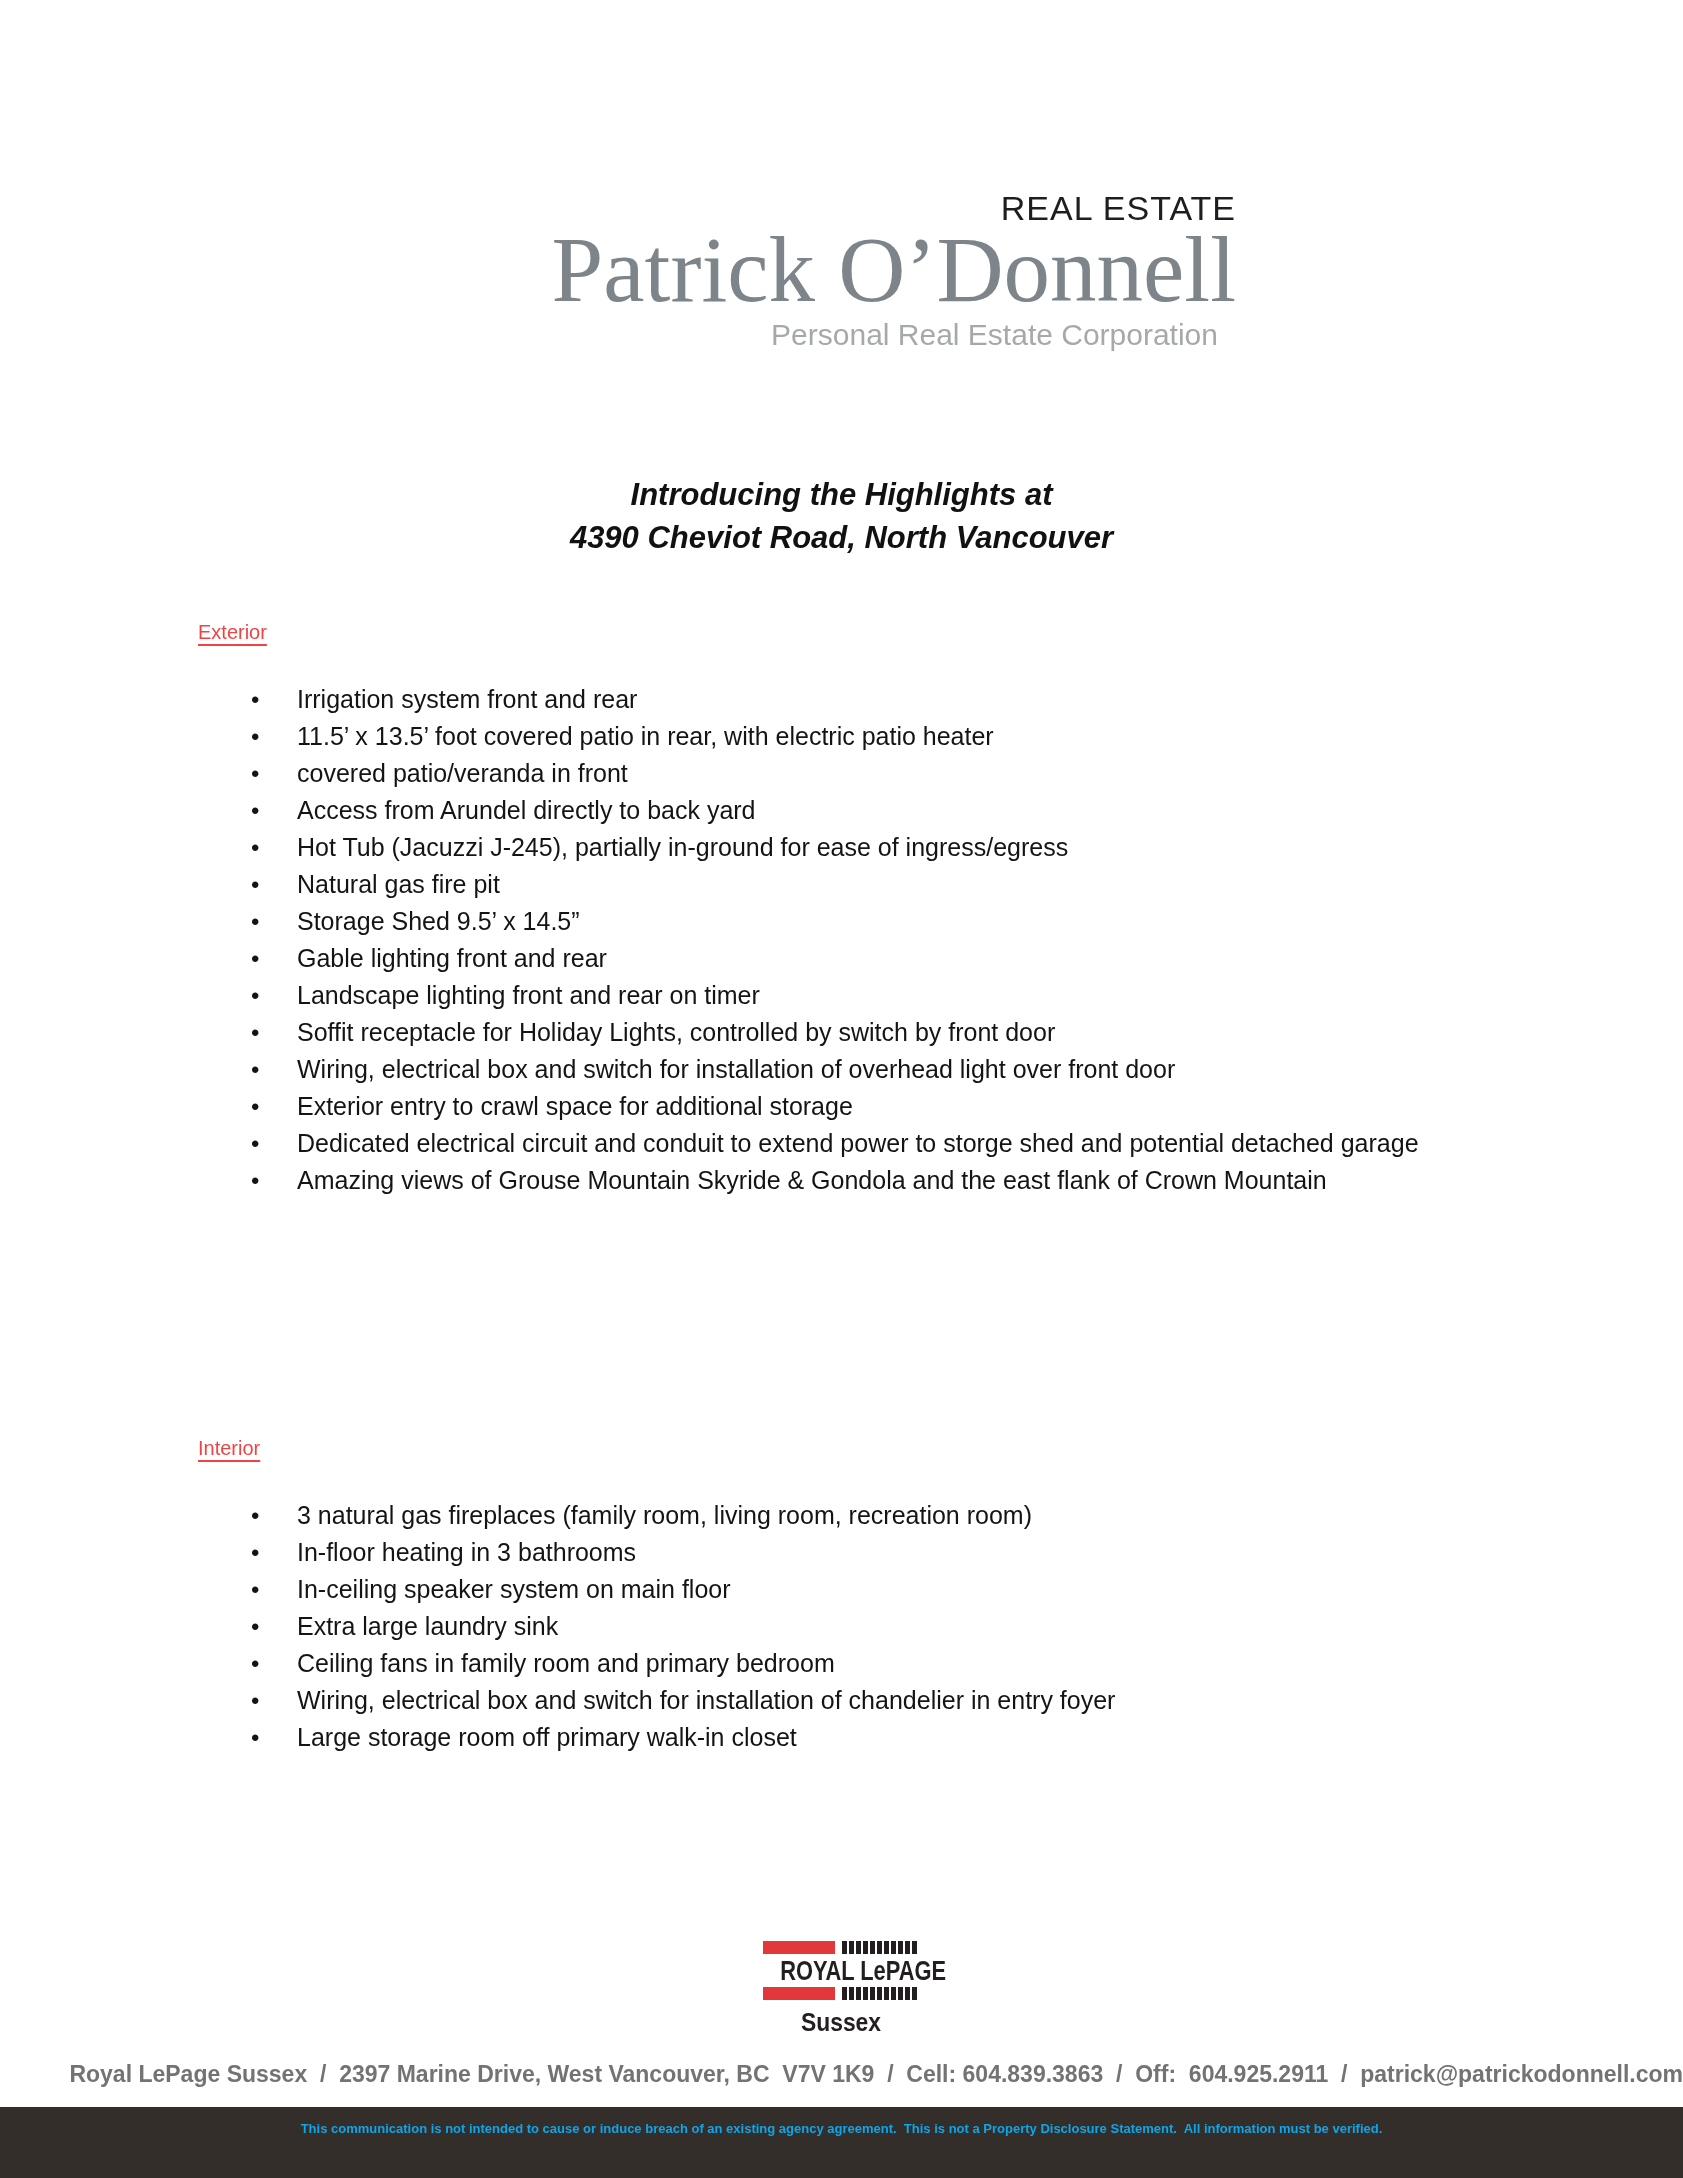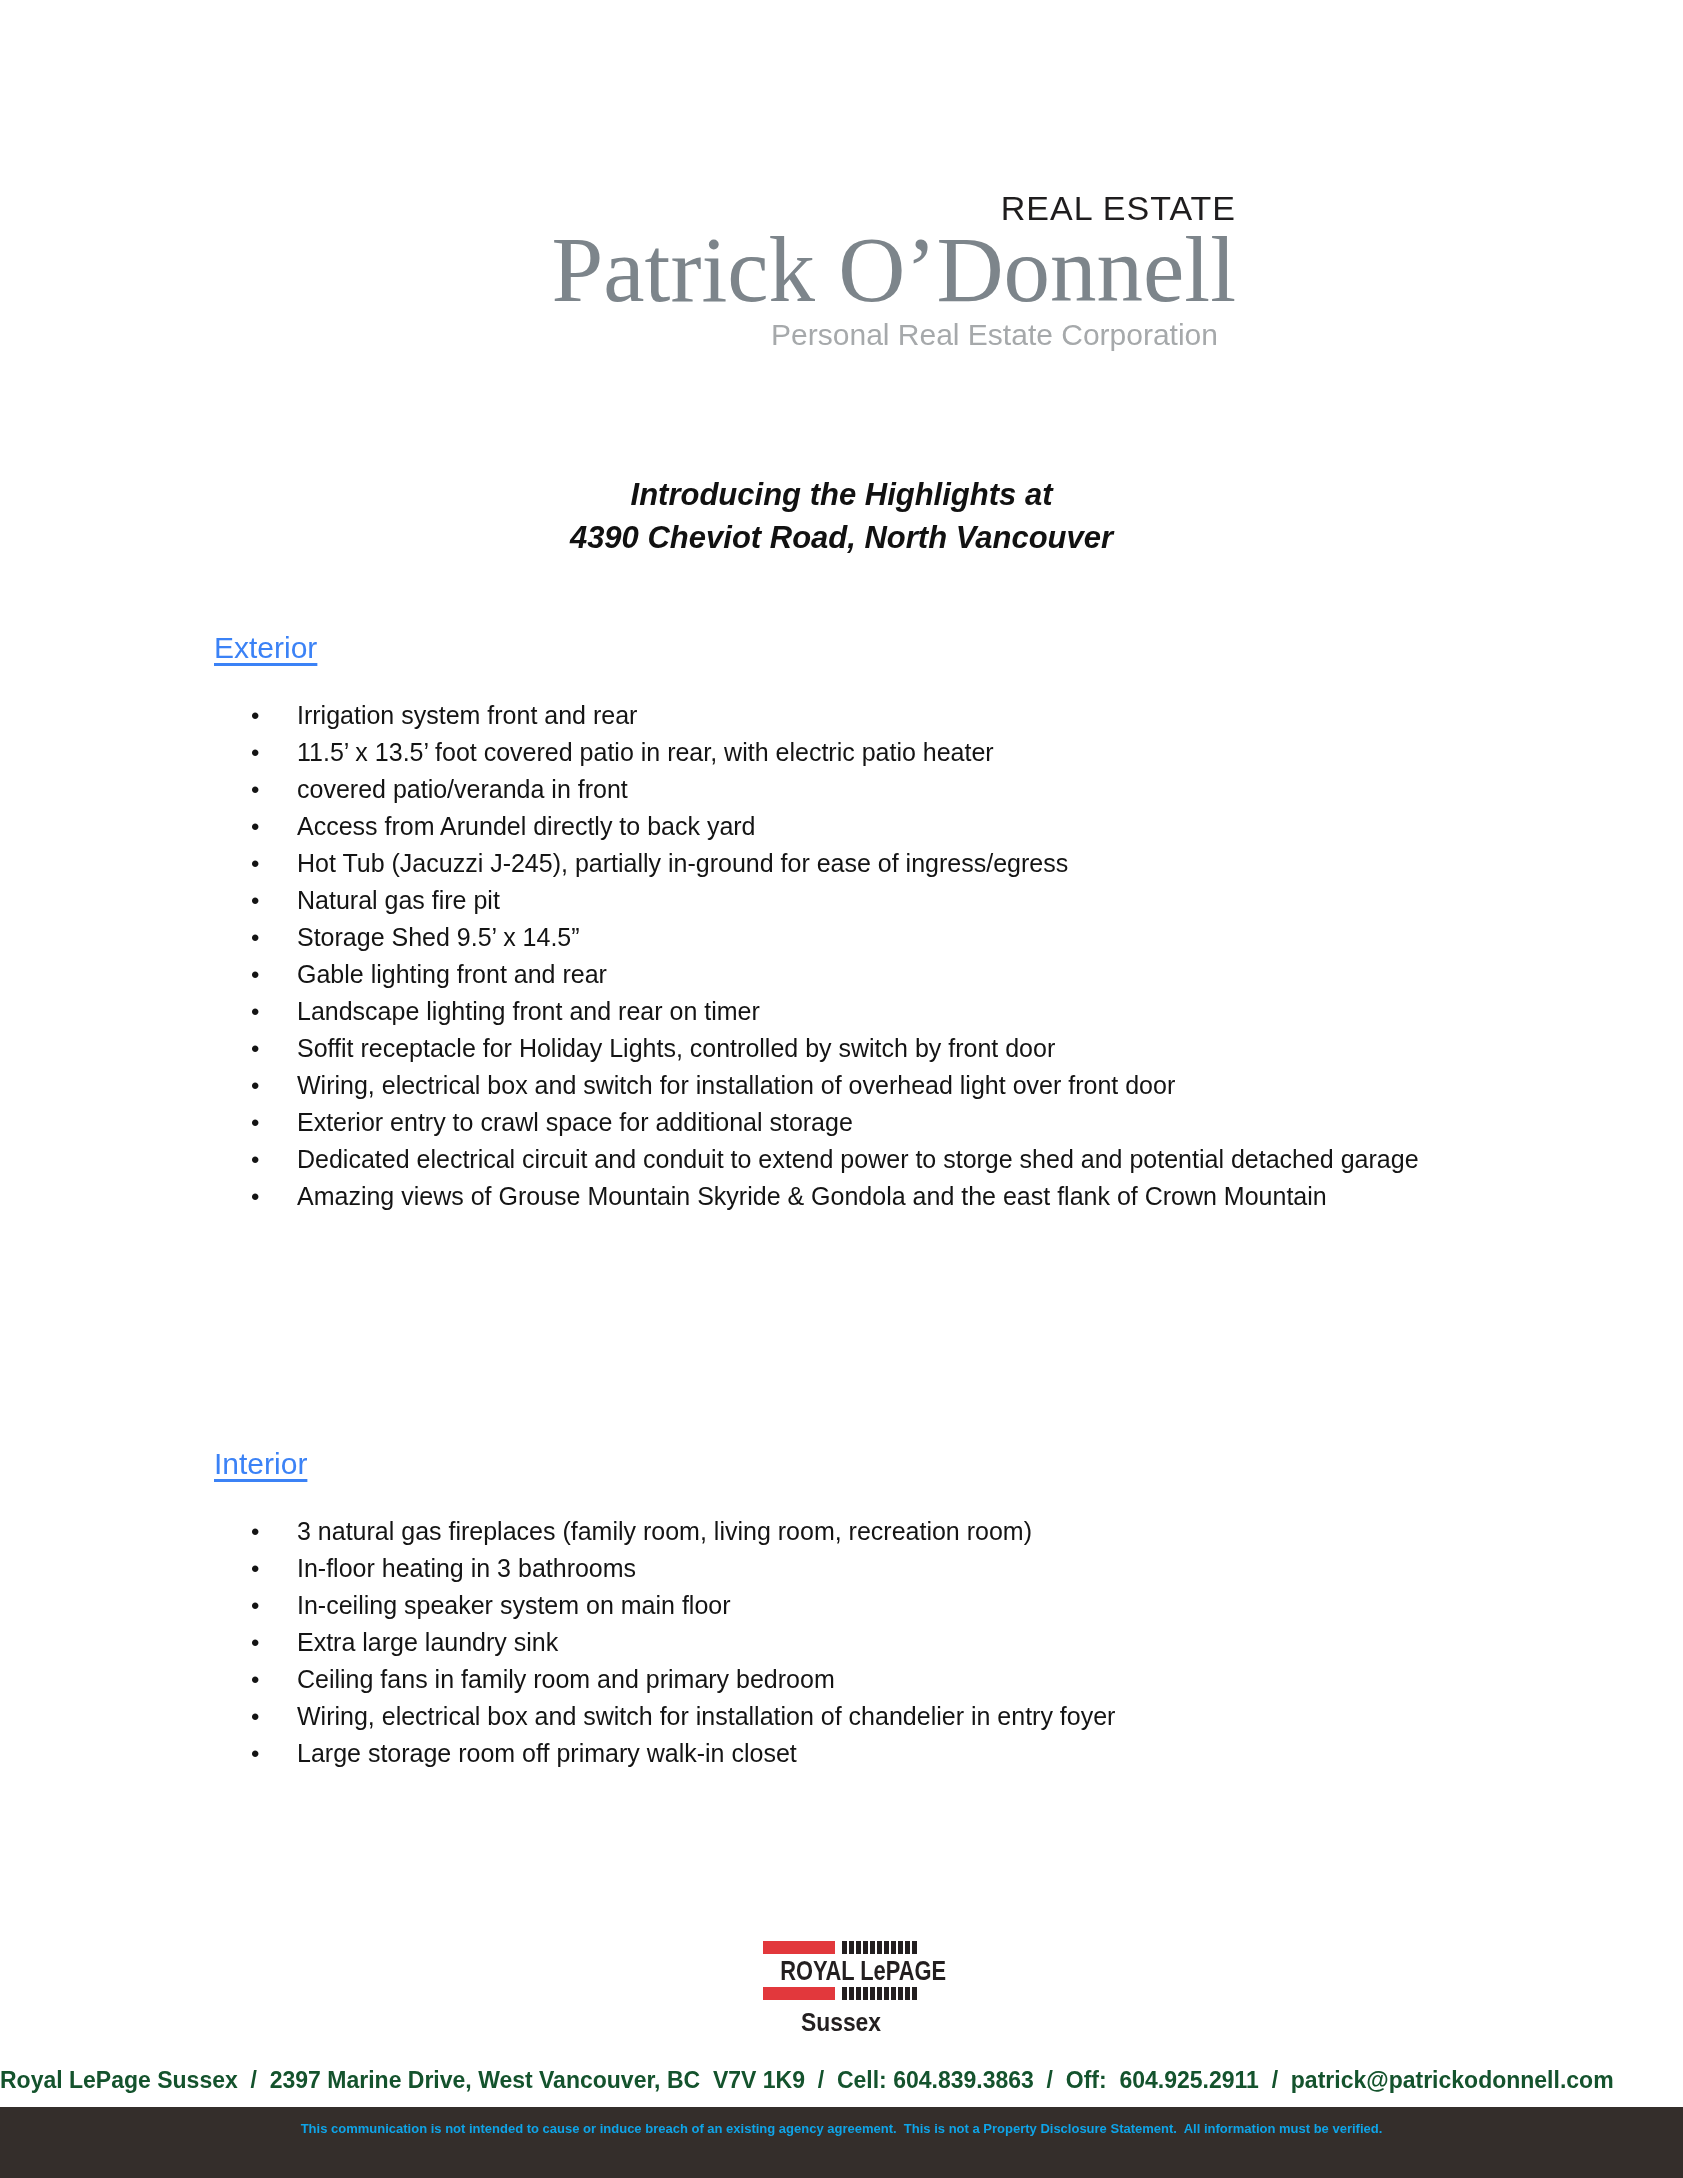--- a/index.html
+++ b/index.html
@@ -57,27 +57,27 @@
 
   
   .section{
     position:absolute;
     left:198px;
     width:1302px;
   }
   .section-exterior{top:614px;}
   .section-interior{top:1430px;}
   .section-heading{
-    font-size:30px;
+    font-size:20px;
     font-weight:400;
     text-decoration:underline;
     text-underline-offset:5px;
-    color:#3b82f6;
+    color:#ef4444;
     line-height:36px;
-    margin:16px;
+    margin:0;
   }
   ul.bullet-list{
     list-style:none;
     margin:31px 0 0 0;
     padding:0;
     max-width:1233px;
   }
   ul.bullet-list li{
     position:relative;
     padding-left:99px;
@@ -138,27 +138,26 @@
     white-space:nowrap;
     transform:scaleX(0.88);
     transform-origin:center;
     margin-top:9px;
   }
 
   
   .contact-line{
     position:absolute;
     top:2059px;left:0;width:100%;
-    text-align:left;
+    text-align:right;
     font-weight:bold;
     font-size:23px;
     line-height:30px;
-    color:#14532d;
+    color:#737373;
     white-space:pre;
-    margin-top:6px;
   }
   .disclaimer-bar{
     position:absolute;
     top:2107px;left:0;
     width:100%;height:71px;
     background:#342e2b;
   }
   .disclaimer-text{
     padding-top:9px;
     text-align:center;

